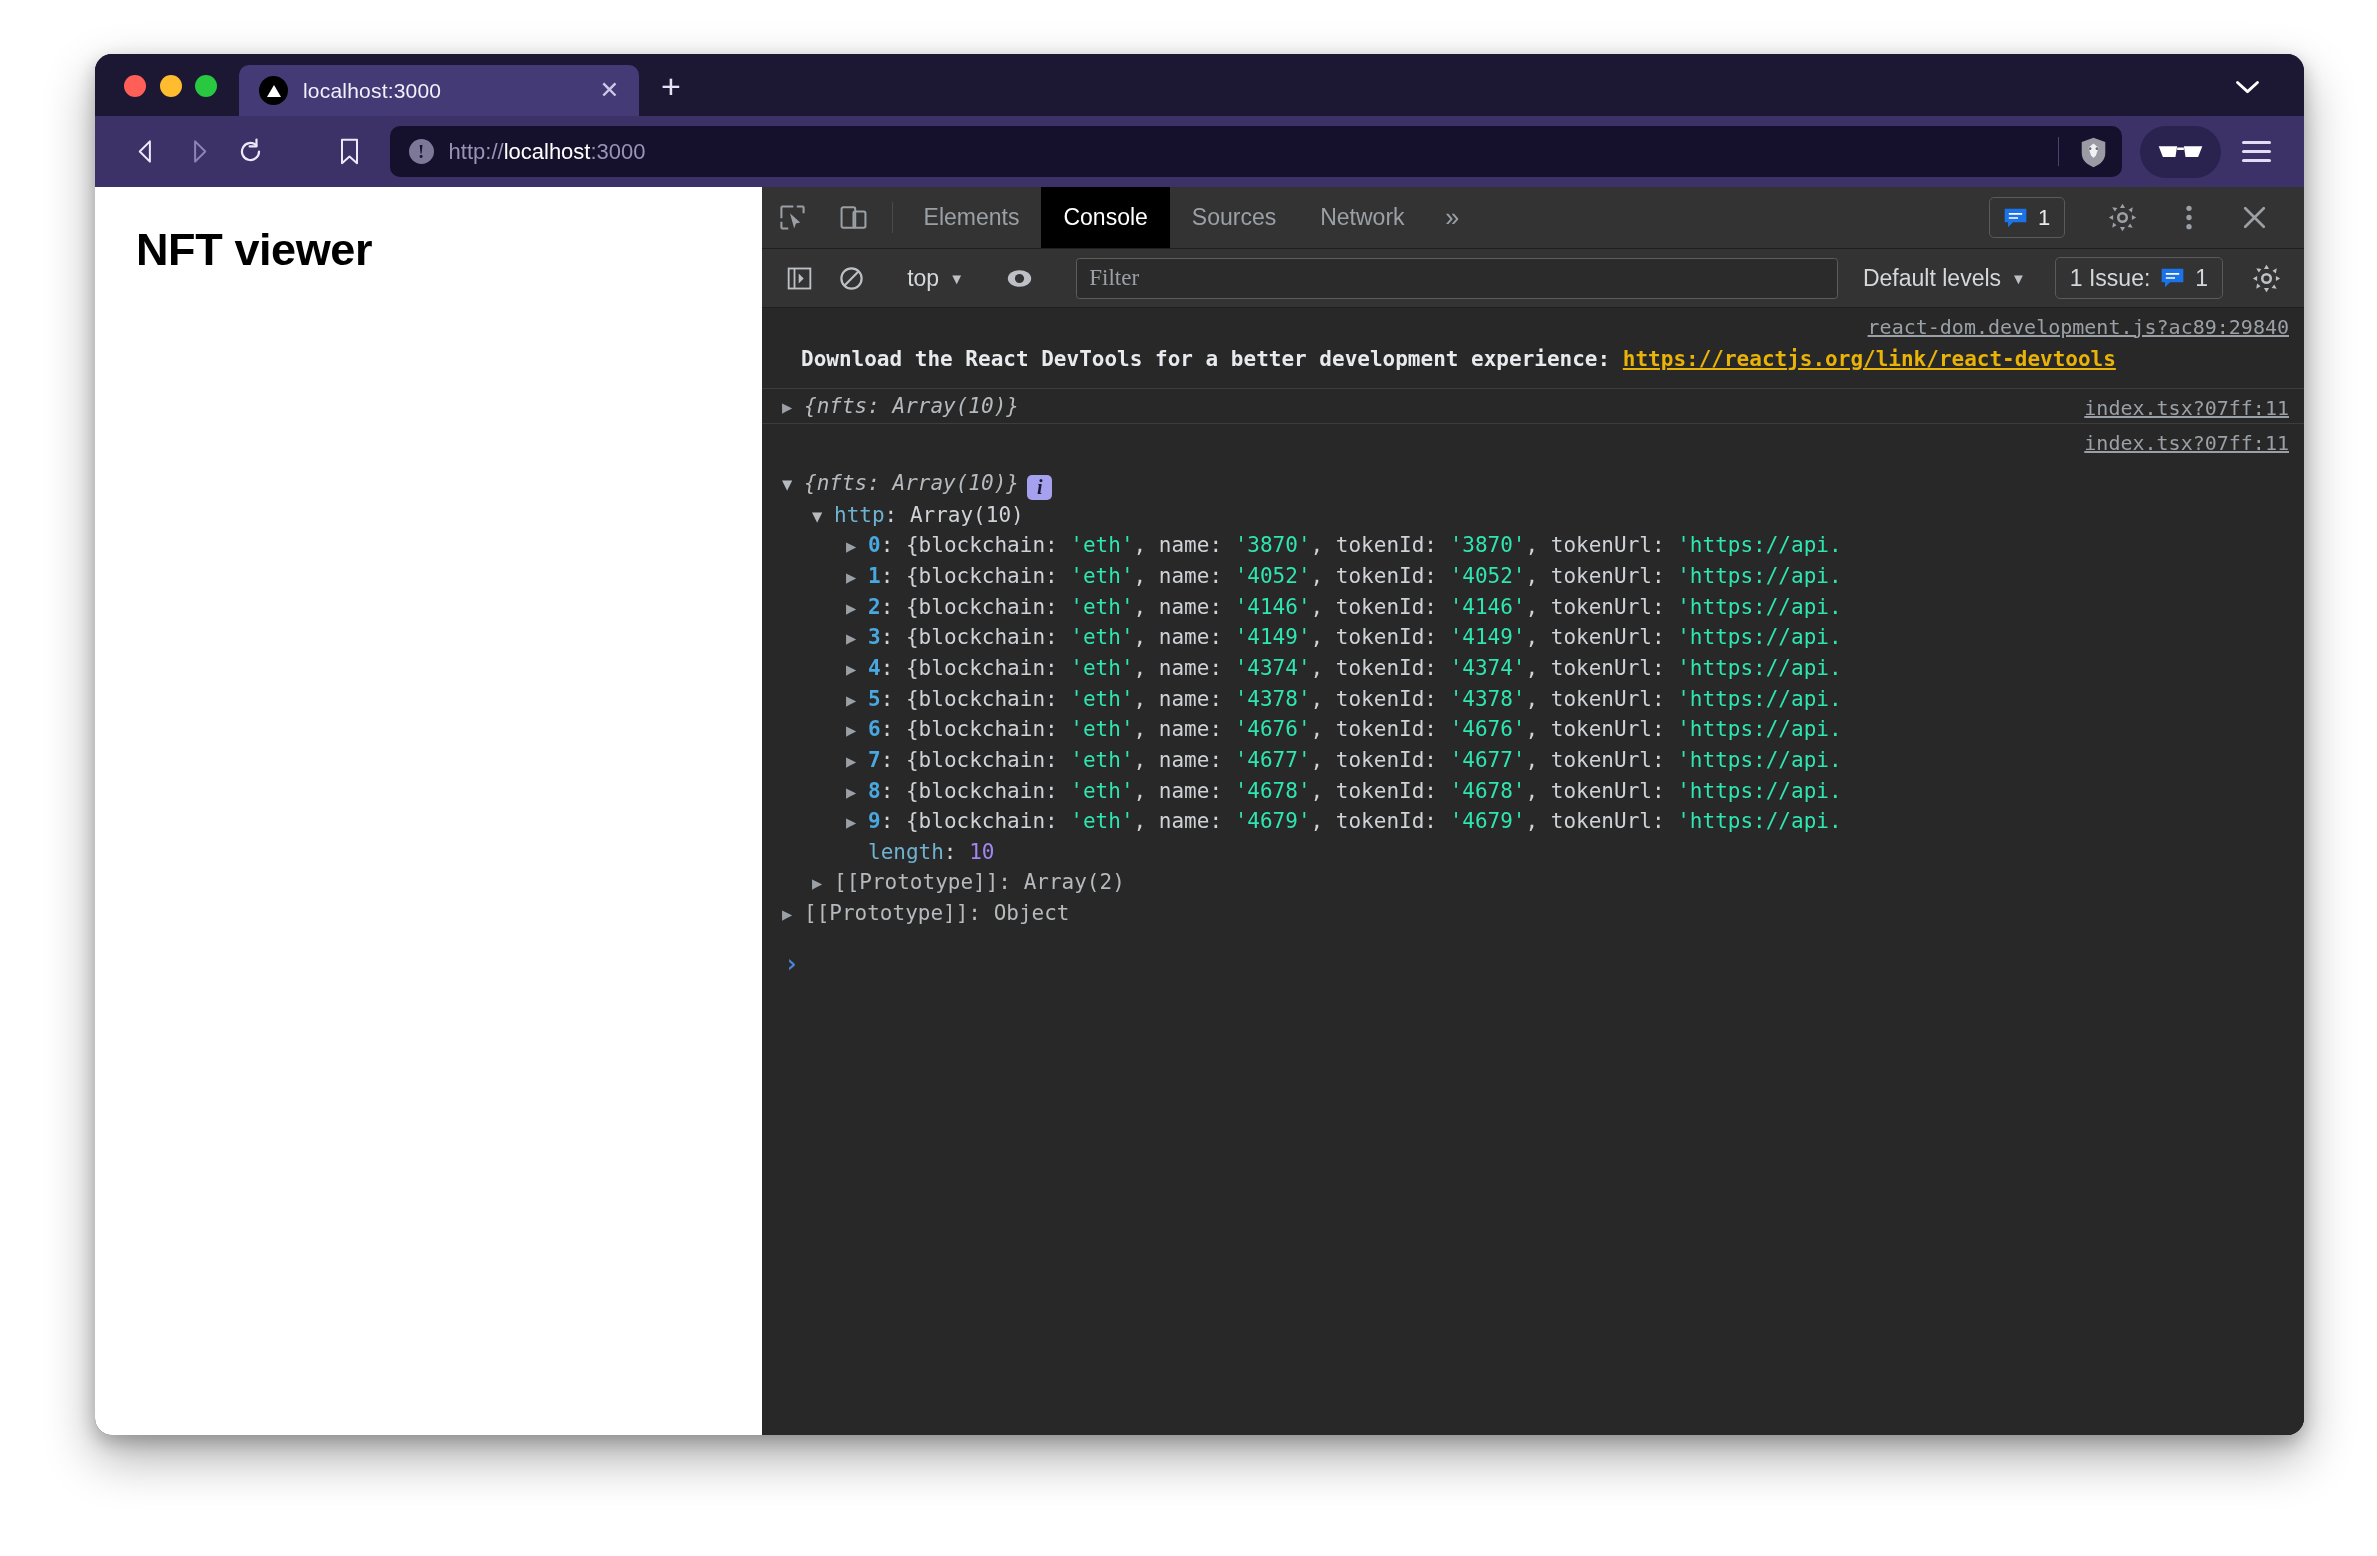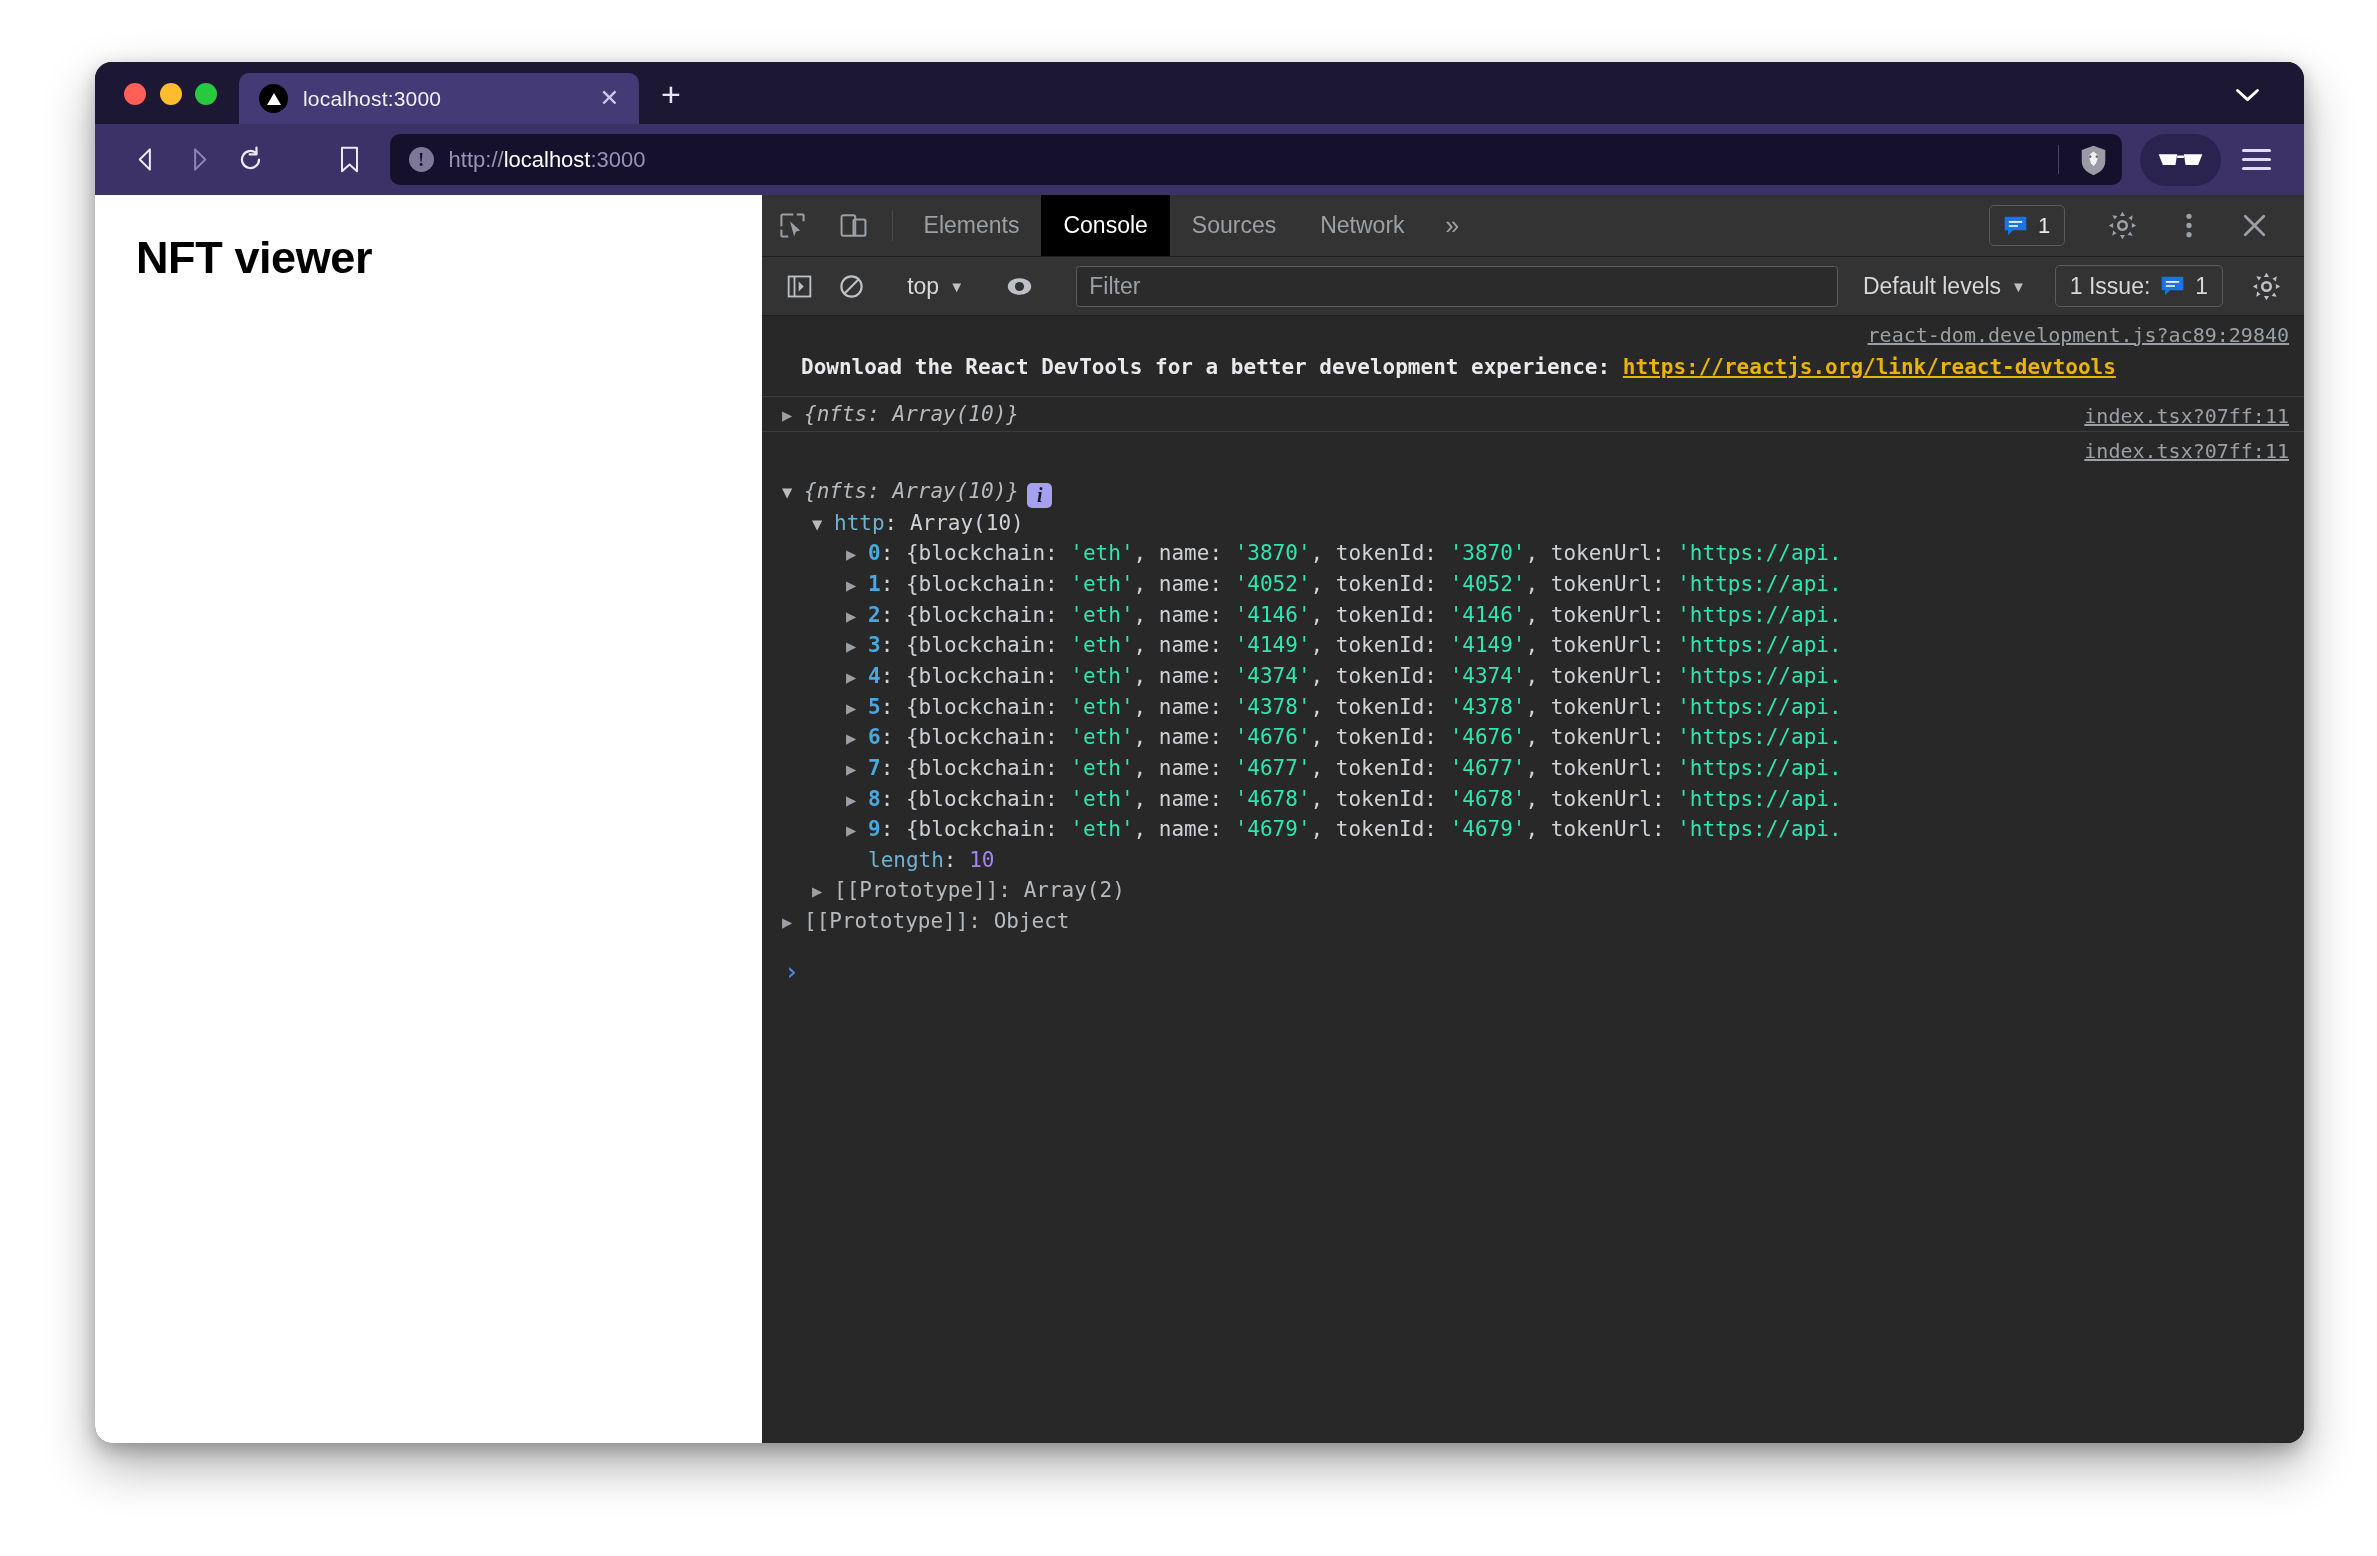--- a/index.html
+++ b/index.html
@@ -7,21 +7,21 @@
     width: 2377px; height: 1557px;
     background: #ffffff;
     font-family: "Liberation Sans", sans-serif;
     overflow: hidden;
   }
   .desktop { position: relative; width: 2377px; height: 1557px; background: #fff; }
 
   
   .window {
     position: absolute;
-    left: 95px; top: 62px;
+    left: 95px; top: 54px;
     width: 2209px; height: 1381px;
     border-radius: 17px;
     background: #1e1833;
     box-shadow: 0 22px 51px rgba(0,0,0,.33), 0 6.8px 18.6px rgba(0,0,0,.22);
     overflow: hidden;
     display: flex; flex-direction: column;
   }
 
   
   .tabstrip {
@@ -145,21 +145,21 @@
   }
   .tb-btn { width: 52px; height: 59px; display: flex; align-items: center; justify-content: center; color: #bdc1c6; }
   .ctx-select {
     display: flex; align-items: center; gap: 10px; color: #d5d8db; font-size: 23px; padding: 0 11.8px;
   }
   .caret { font-size: 15px; color: #bdc1c6; }
   .filter-input {
     flex: 1; height: 41px; margin: 0 13.5px;
     background: #2b2b2b; border: 0.8px solid #5d5d5d; border-radius: 3.4px;
     color: #f9a8d4; font-size: 23px; padding: 0 11.8px;
-    font-family: Liberation Sans, sans-serif;
+    font-family: Liberation Serif, serif;
   }
   .filter-input::placeholder { color: #9aa0a6; }
   .levels { display: flex; align-items: center; gap: 10px; color: #d5d8db; font-size: 23px; padding: 0 11.8px; white-space: nowrap; }
   .issues-btn {
     display: flex; align-items: center; gap: 10px; white-space: nowrap;
     border: 0.8px solid #5a5a5a; border-radius: 5px; padding: 5px 13.5px; height: 42px;
     color: #d5d8db; font-size: 23px; justify-content: space-between;
   }
 
   

